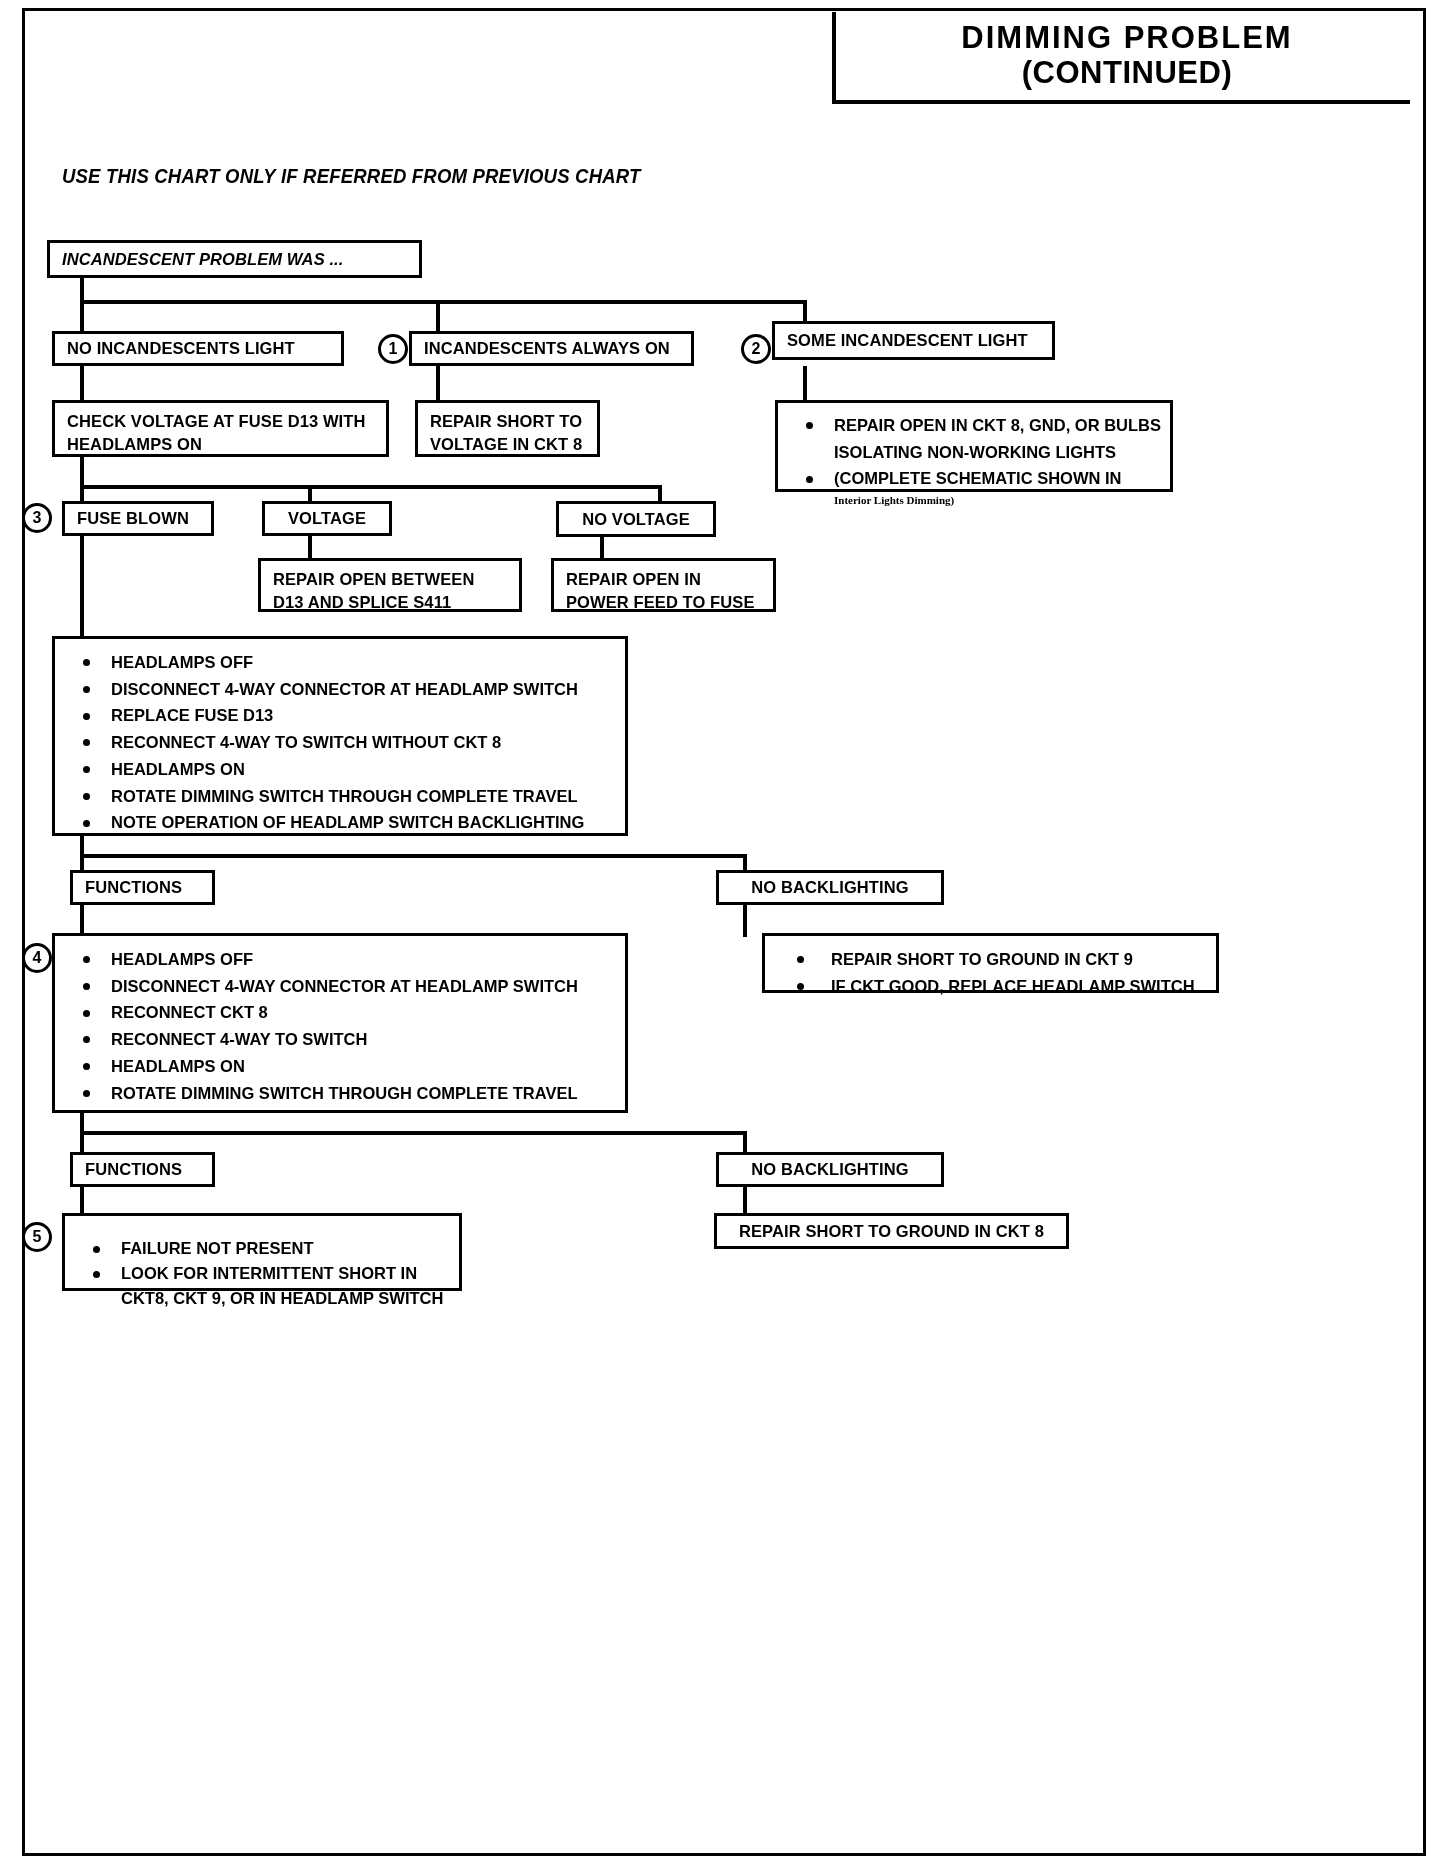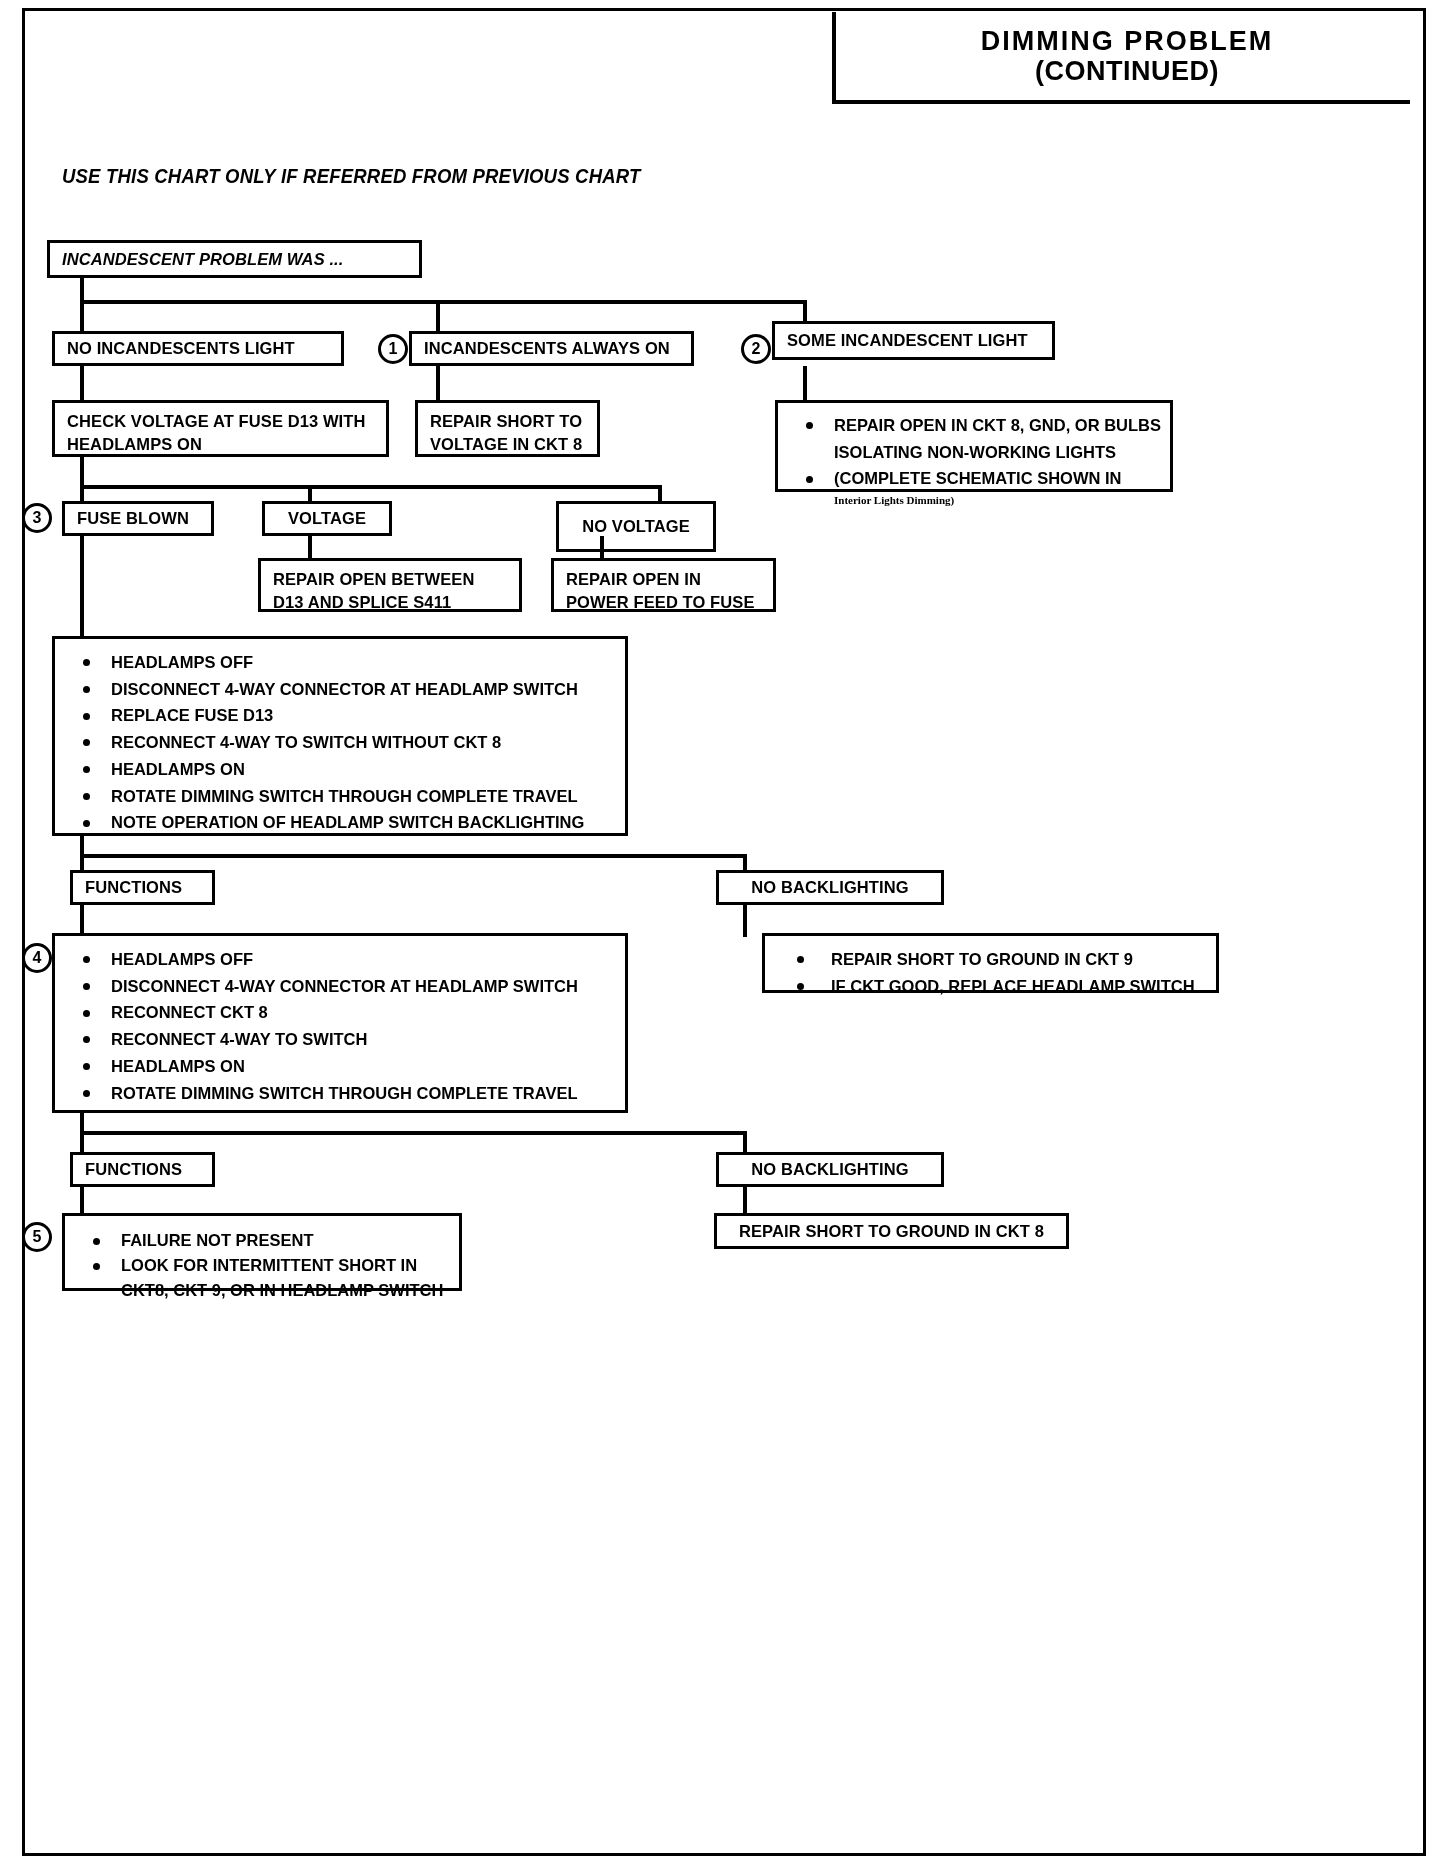--- a/index.html
+++ b/index.html
@@ -5,21 +5,21 @@
   html,body{margin:0;padding:0;background:#fff;}
   body{width:1456px;height:1870px;font-family:"Liberation Sans",sans-serif;color:#000;}
   #page{position:relative;width:1456px;height:1870px;overflow:hidden;}
 
   
   .page-border{position:absolute;left:22px;top:8px;width:1404px;height:1848px;border:3px solid #000;box-sizing:border-box;}
 
   
   .title-plate{position:absolute;left:832px;top:12px;width:578px;height:92px;border:4px solid #000;border-top:none;border-right:none;box-sizing:border-box;background:#fff;
     display:flex;flex-direction:column;align-items:center;justify-content:center;}
-  .title-plate .t1,.title-plate .t2{font-weight:bold;font-size:27px;letter-spacing:.5px;line-height:1.12;white-space:nowrap;margin-left:8px;}
+  .title-plate .t1,.title-plate .t2{font-weight:bold;font-size:31px;letter-spacing:.5px;line-height:1.12;white-space:nowrap;margin-left:8px;}
   .title-plate .t1{letter-spacing:2px;}
 
   .subtitle{position:absolute;left:62px;top:165px;font-size:19.5px;font-weight:bold;font-style:italic;
     letter-spacing:.2px;transform:scaleX(.95);transform-origin:left center;white-space:nowrap;}
 
   
   .box{position:absolute;border:3px solid #000;background:#fff;box-sizing:border-box;}
   .box .txt{font-size:16.5px;font-weight:bold;letter-spacing:.1px;line-height:1.38;white-space:nowrap;}
   .box.pad{padding:7px 12px;}
   .box.center{display:flex;align-items:center;}
@@ -113,21 +113,21 @@
 
   <div class="circ" style="left:22px;top:503px;">3</div>
   <div class="box pad center" style="left:62px;top:501px;width:152px;height:35px;">
     <div class="txt">FUSE BLOWN</div>
   </div>
 
   <div class="box pad center" style="left:262px;top:501px;width:130px;height:35px;">
     <div class="txt" style="width:100%;text-align:center;">VOLTAGE</div>
   </div>
 
-  <div class="box pad center" style="left:556px;top:501px;width:160px;height:51px;">
+  <div class="box pad center" style="left:556px;top:501px;width:160px;height:36px;">
     <div class="txt" style="width:100%;text-align:center;">NO VOLTAGE</div>
   </div>
 
   <div class="ln vl" style="left:308px;top:536px;height:24px;"></div>
   <div class="box pad" style="left:258px;top:558px;width:264px;height:54px;">
     <div class="txt">REPAIR OPEN BETWEEN</div>
     <div class="txt">D13 AND SPLICE S411</div>
   </div>
 
   <div class="ln vl" style="left:600px;top:536px;height:24px;"></div>
@@ -194,21 +194,21 @@
     <div class="txt" style="width:100%;text-align:center;">NO BACKLIGHTING</div>
   </div>
 
   <div class="ln vl" style="left:743px;top:1187px;height:28px;"></div>
   <div class="box pad center" style="left:714px;top:1213px;width:355px;height:36px;">
     <div class="txt" style="width:100%;text-align:center;">REPAIR SHORT TO GROUND IN CKT 8</div>
   </div>
 
   <div class="ln vl" style="left:80px;top:1187px;height:28px;"></div>
   <div class="circ" style="left:22px;top:1222px;">5</div>
-  <div class="blist" style="left:62px;top:1213px;width:400px;height:78px;padding-top:12px;">
+  <div class="blist" style="left:62px;top:1213px;width:400px;height:78px;padding-top:20px;">
     <ul>
       <li style="line-height:1.5;"><span class="bul"></span><span>FAILURE NOT PRESENT</span></li>
       <li style="line-height:1.5;"><span class="bul"></span>
         <span>LOOK FOR INTERMITTENT SHORT IN</span>
         <span class="sub">CKT8, CKT 9, OR IN HEADLAMP SWITCH</span>
       </li>
     </ul>
   </div>
 
 </div>

